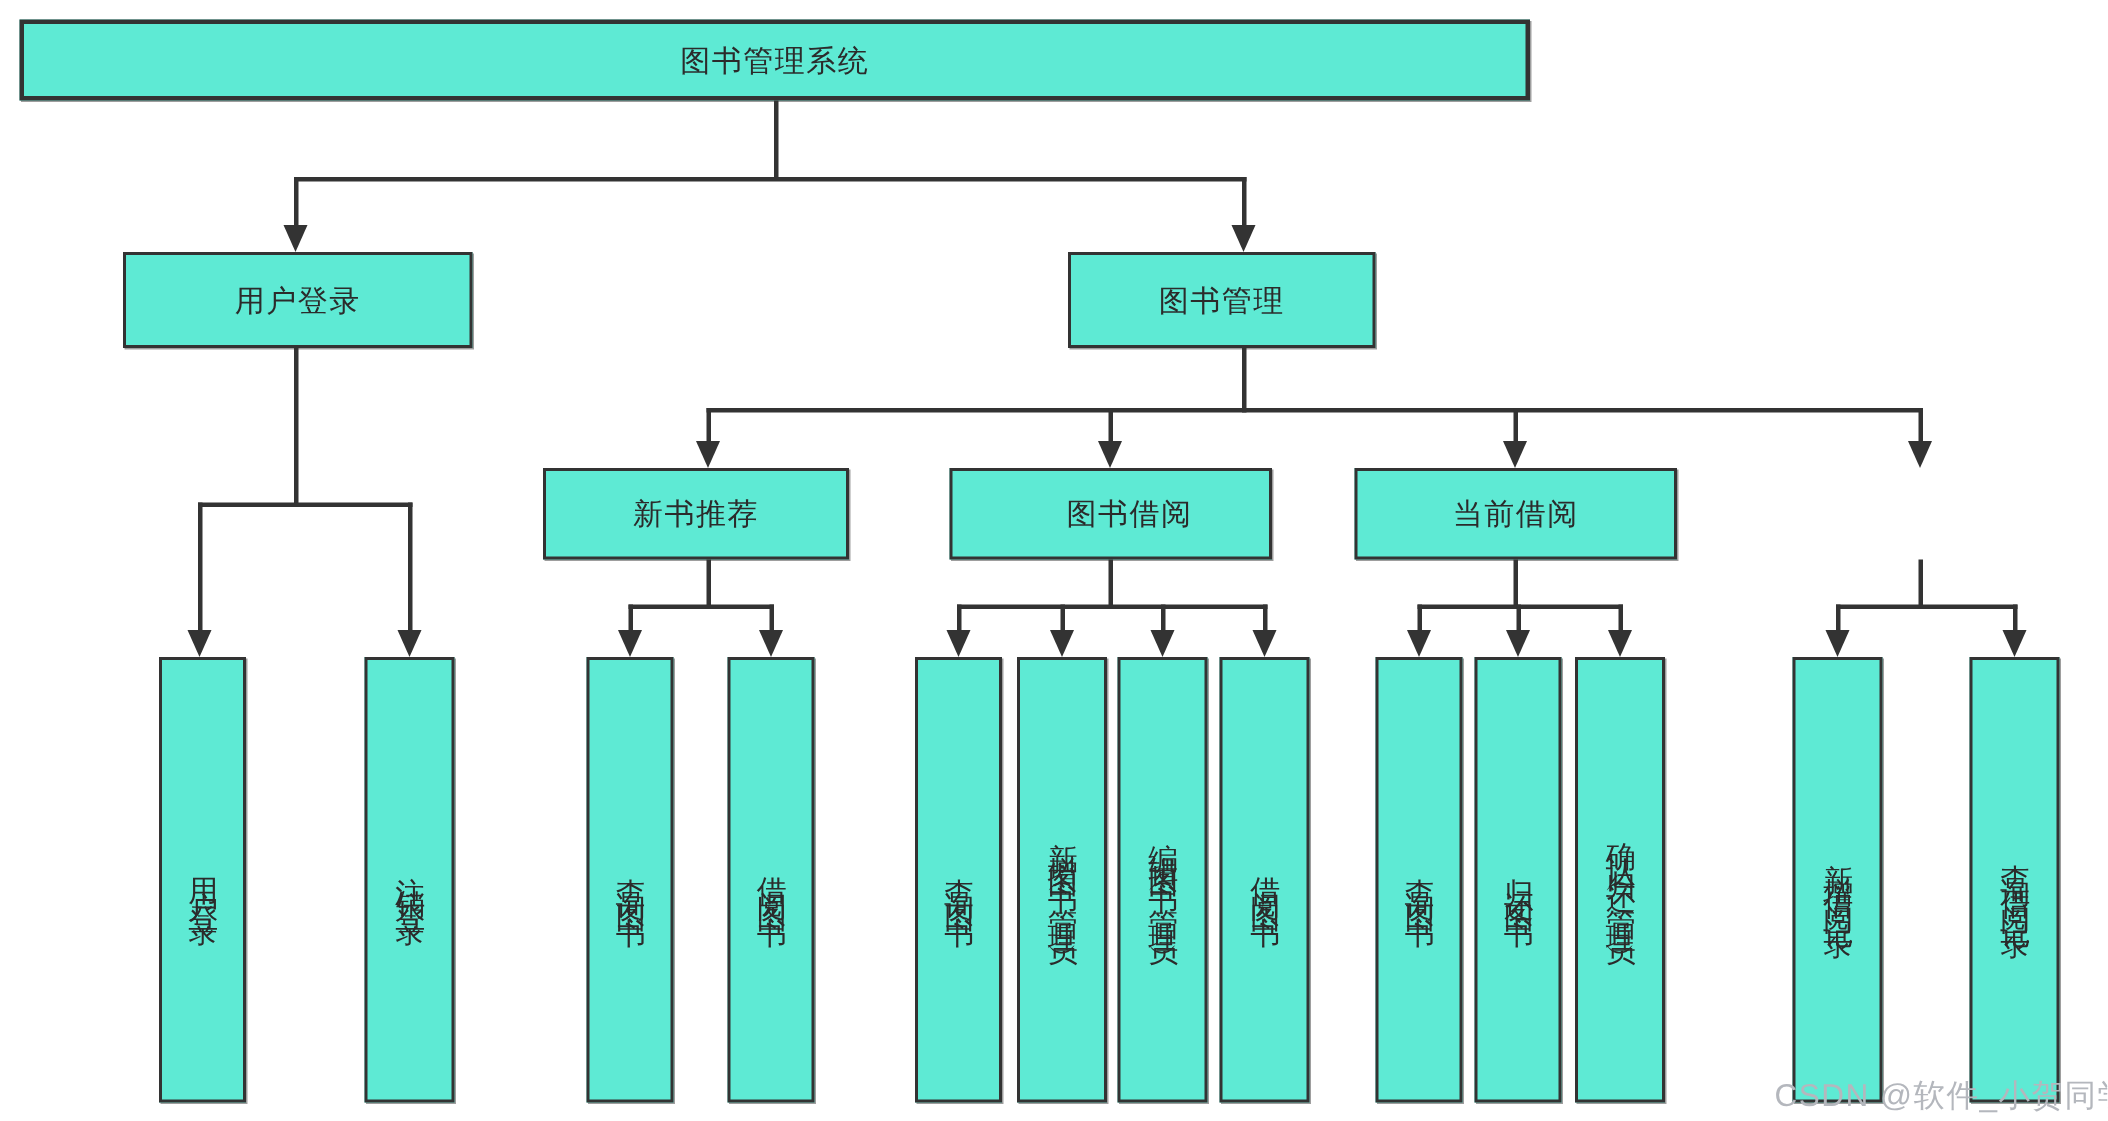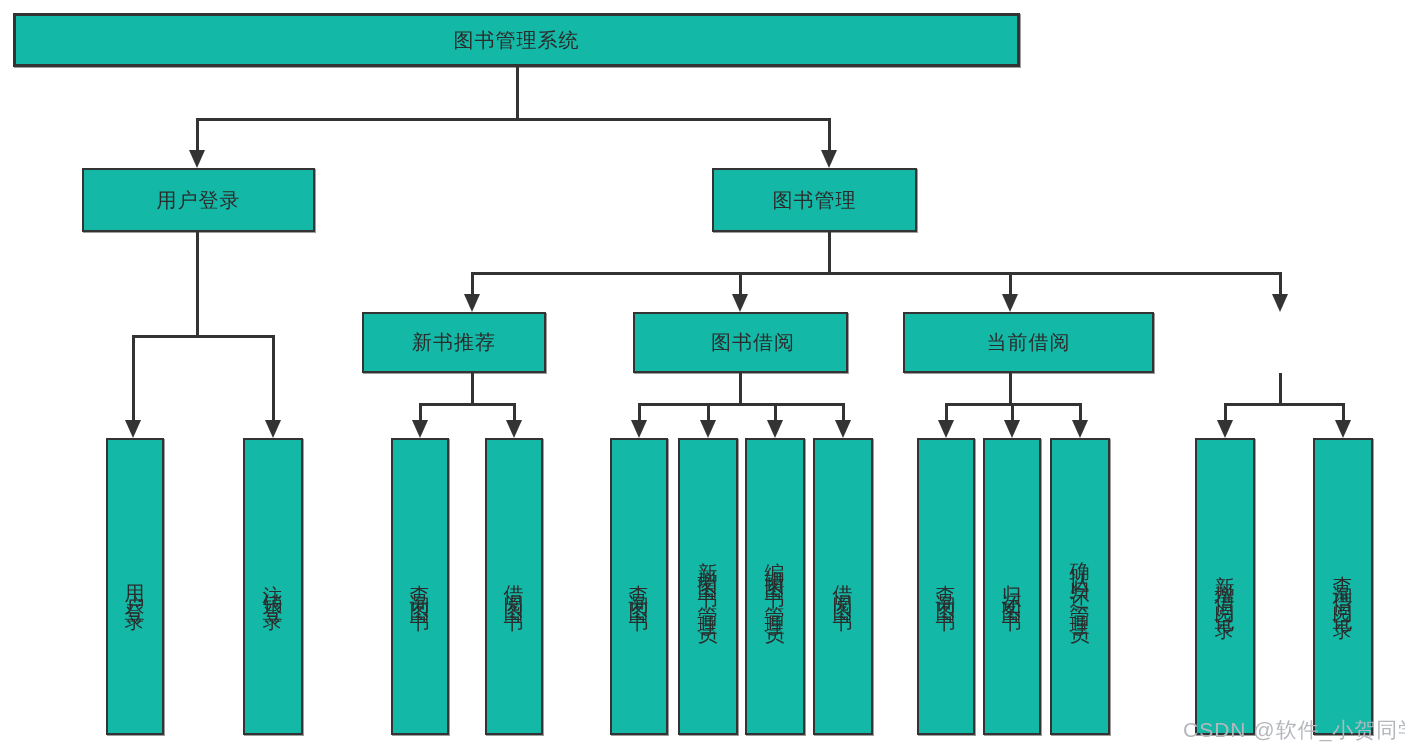--- a/index.html
+++ b/index.html
@@ -1,21 +1,21 @@
 <!DOCTYPE html>
 <html><head>
 <meta charset="utf-8">
 <style>
   html,body{margin:0;padding:0;background:#ffffff;}
   .stage{
     position:relative;width:1405px;height:747px;background:#ffffff;overflow:hidden;
     font-family:"Liberation Sans",sans-serif;color:#2b2b2b;
   }
   .box{
-    position:absolute;border:2px solid #333333;background:#14b8a6;
+    position:absolute;border:2px solid #333333;background:#5eead4;
     display:flex;align-items:center;justify-content:center;box-sizing:border-box;
     box-shadow:1px 1px 0 rgba(40,40,40,.45);
   }
   .box.root{border-width:3px;}
   .box .lbl{font-size:20px;letter-spacing:1px;white-space:nowrap;}
   .box.v .lbl{
     writing-mode:vertical-lr;text-orientation:mixed;
     letter-spacing:9px;white-space:normal;line-height:1;
   }
   .cl{position:absolute;background:#333333;}
@@ -38,27 +38,27 @@
     <span class="lbl">图书管理系统</span>
   </div>
 
   <div class="box" style="left:82px;top:168px;width:233px;height:64px;">
     <span class="lbl">用户登录</span>
   </div>
   <div class="box" style="left:712px;top:168px;width:205px;height:64px;">
     <span class="lbl">图书管理</span>
   </div>
 
-  <div class="box" style="left:362px;top:312px;width:184px;height:61px;">
+  <div class="box" style="left:362px;top:312px;width:204px;height:61px;">
     <span class="lbl">新书推荐</span>
   </div>
   <div class="box" style="left:633px;top:312px;width:215px;height:61px;padding-left:25px;">
     <span class="lbl">图书借阅</span>
   </div>
-  <div class="box" style="left:903px;top:312px;width:251px;height:61px;">
+  <div class="box" style="left:903px;top:312px;width:215px;height:61px;">
     <span class="lbl">当前借阅</span>
   </div>
 
   <div class="box v" style="left:106px;top:438px;width:58px;height:297px;">
     <span class="lbl">用户登录</span>
   </div>
   <div class="box v" style="left:243px;top:438px;width:60px;height:297px;">
     <span class="lbl">注销登录</span>
   </div>
   <div class="box v" style="left:391px;top:438px;width:58px;height:297px;">

